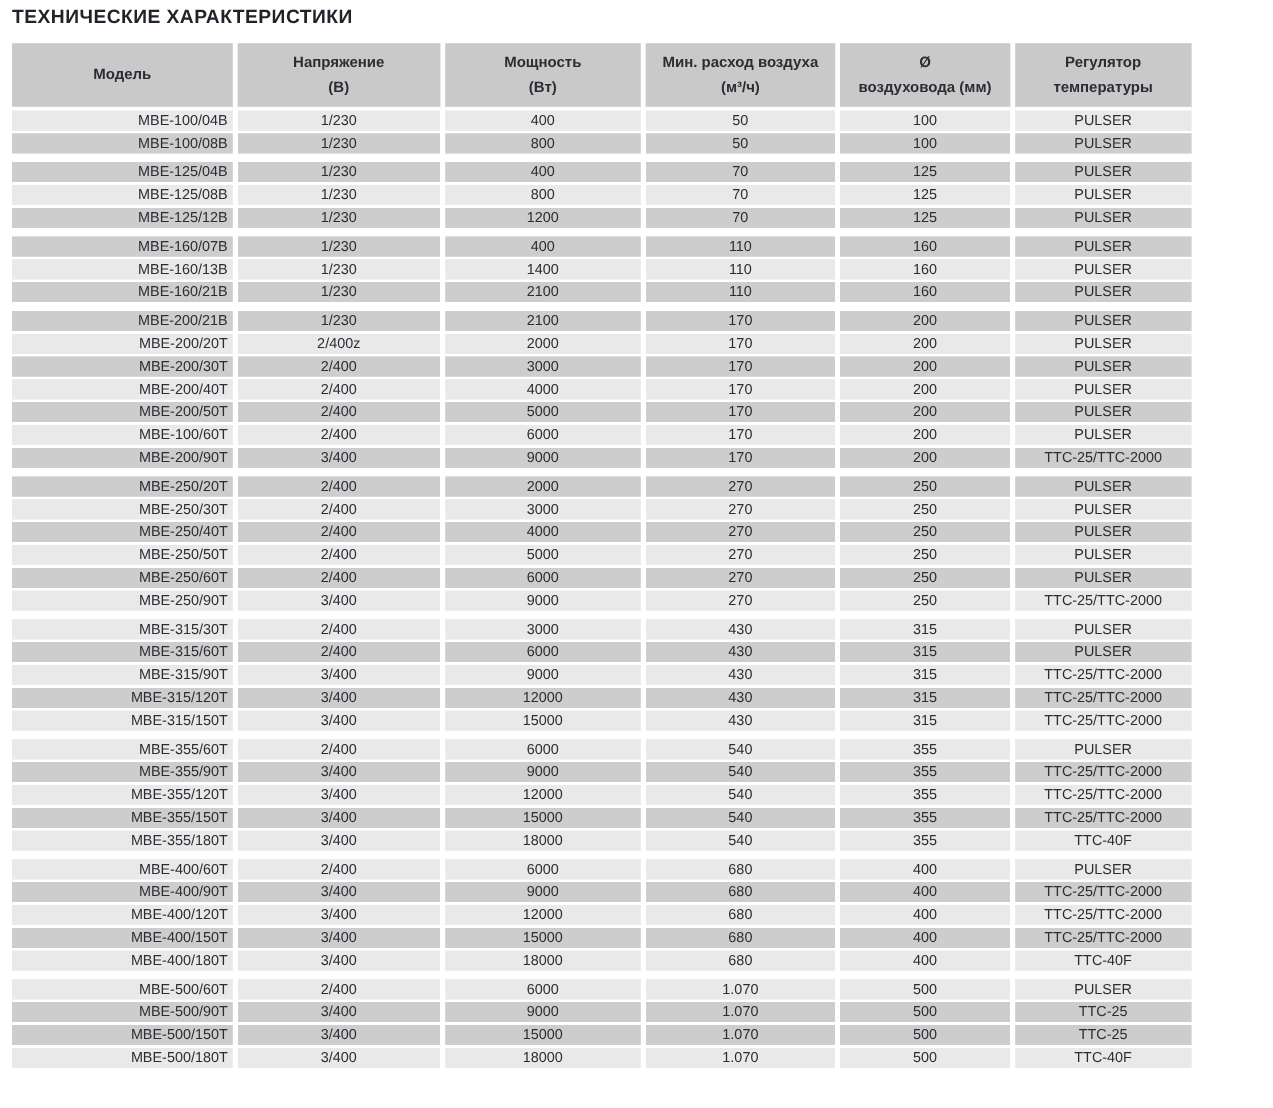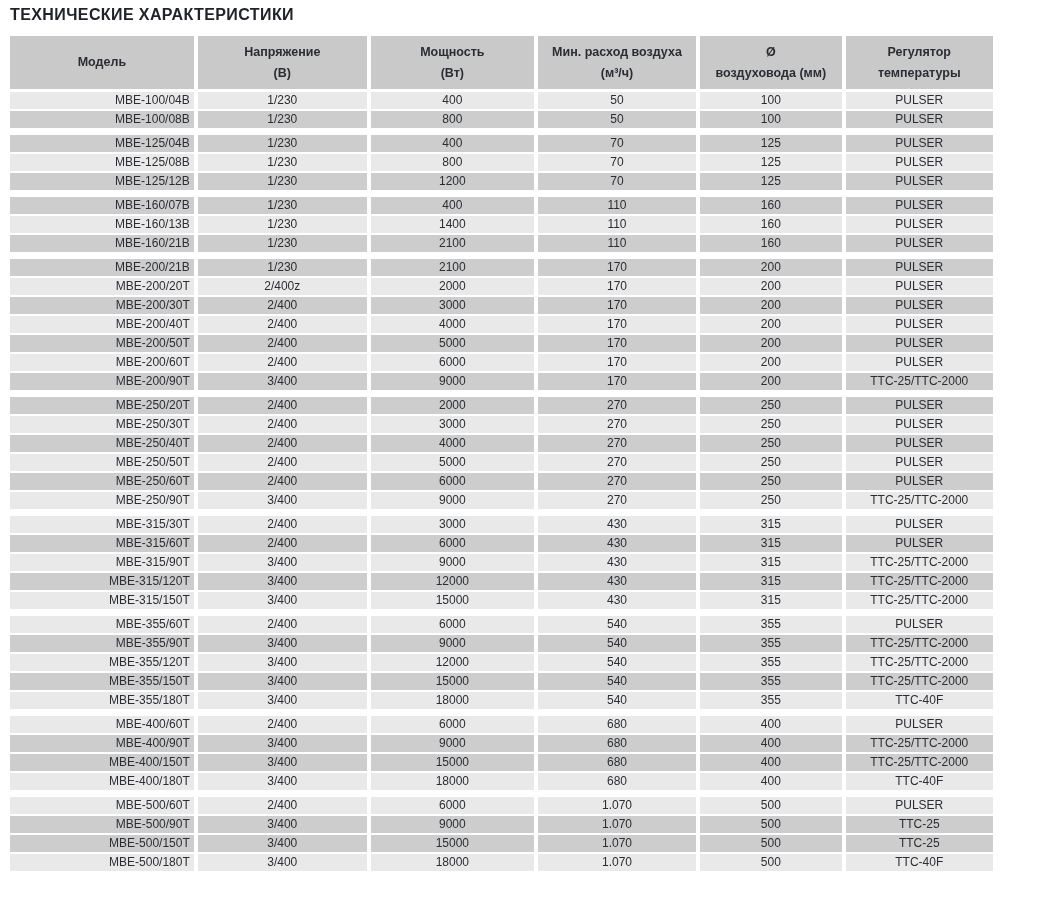--- a/index.html
+++ b/index.html
@@ -174,21 +174,21 @@
         </tr>
         <tr class="dark">
           <td class="model">MBE-200/50T</td>
           <td>2/400</td>
           <td>5000</td>
           <td>170</td>
           <td>200</td>
           <td>PULSER</td>
         </tr>
         <tr class="light">
-          <td class="model">MBE-200/60T</td>
+          <td class="model">MBE-100/60T</td>
           <td>2/400</td>
           <td>6000</td>
           <td>170</td>
           <td>200</td>
           <td>PULSER</td>
         </tr>
         <tr class="dark">
           <td class="model">MBE-200/90T</td>
           <td>3/400</td>
           <td>9000</td>
@@ -341,20 +341,28 @@
           <td>2/400</td>
           <td>6000</td>
           <td>680</td>
           <td>400</td>
           <td>PULSER</td>
         </tr>
         <tr class="dark">
           <td class="model">MBE-400/90T</td>
           <td>3/400</td>
           <td>9000</td>
+          <td>680</td>
+          <td>400</td>
+          <td>TTC-25/TTC-2000</td>
+        </tr>
+        <tr class="light">
+          <td class="model">MBE-400/120T</td>
+          <td>3/400</td>
+          <td>12000</td>
           <td>680</td>
           <td>400</td>
           <td>TTC-25/TTC-2000</td>
         </tr>
         <tr class="dark">
           <td class="model">MBE-400/150T</td>
           <td>3/400</td>
           <td>15000</td>
           <td>680</td>
           <td>400</td>

